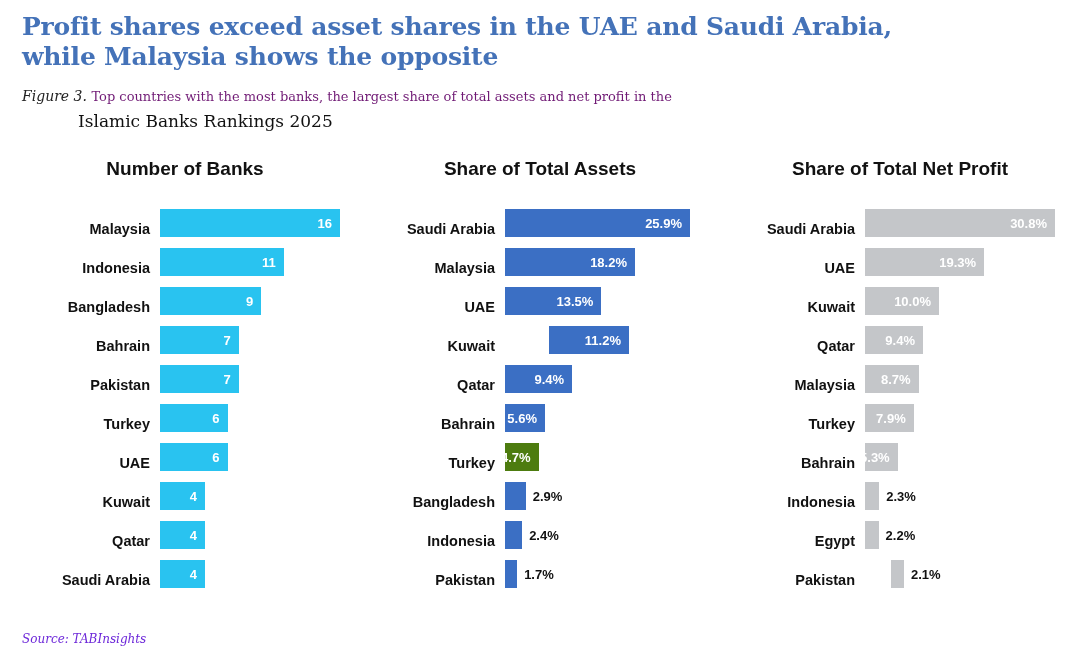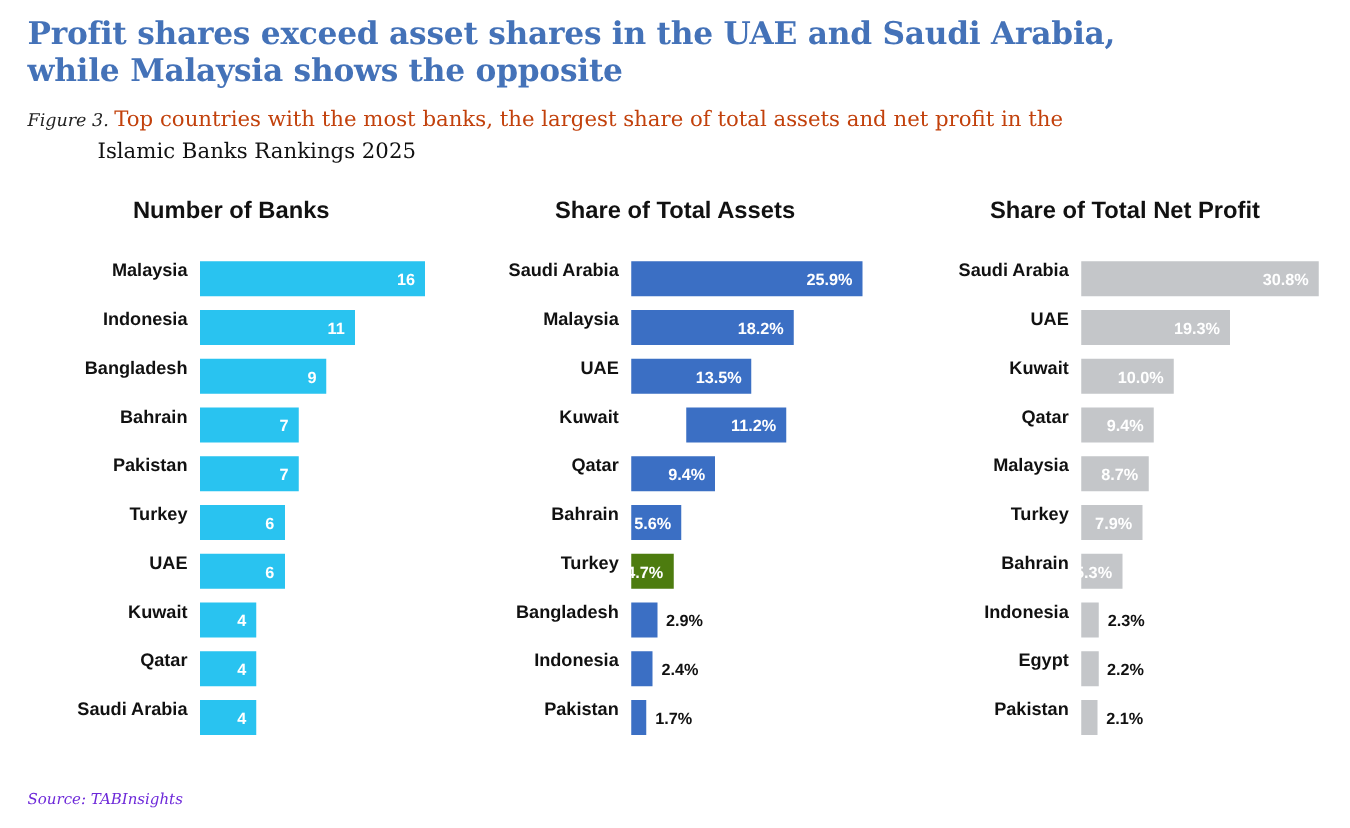--- a/index.html
+++ b/index.html
@@ -33,22 +33,22 @@
   }
   .fig-label {
     font-family: "DejaVu Serif", serif;
     font-style: italic;
     font-size: 14px;
     color: #222222;
     display: inline;
   }
   .subhead {
     font-family: "DejaVu Serif", serif;
-    font-size: 17px;
-    color: #c2410c;
+    font-size: 13px;
+    color: #701a75;
     line-height: 25px;
     display: inline;
   }
   .subhead-l2 {
     display: block;
     margin-left: 56px;
     font-family: "DejaVu Serif", serif;
     font-size: 17px;
     color: #111111;
     line-height: 25px;
@@ -66,21 +66,21 @@
   .panel-title {
     text-align: center;
     font-weight: bold;
     font-size: 19px;
     color: #111111;
     margin-bottom: 29px;
   }
   .rows { }
   .row {
     display: flex;
-    align-items: flex-start;
+    align-items: flex-end;
     height: 28px;
     margin-bottom: 11px;
   }
   .row-label {
     text-align: right;
     font-weight: bold;
     font-size: 14.5px;
     color: #111111;
     padding-right: 10px;
     white-space: nowrap;
@@ -390,21 +390,21 @@
             <div class="row-label">Egypt</div>
             <div class="bar-area">
               <div class="bar outside" style="width: 13.5714px; background: rgb(196, 198, 201); position: relative;">
                 <span class="val-out">2.2%</span>
               </div>
             </div>
           </div>
           <div class="row">
             <div class="row-label">Pakistan</div>
             <div class="bar-area">
-              <div class="bar outside" style="width: 12.9545px; background: rgb(196, 198, 201); position: relative;">
+              <div class="bar outside" style="width: 12.9545px; background: rgb(196, 198, 201); position: relative; margin-left: 26px;">
                 <span class="val-out">2.1%</span>
               </div>
             </div>
           </div>
         </div>
     </div>
 
   </div>
 
   <div class="source">Source: TABInsights</div>

